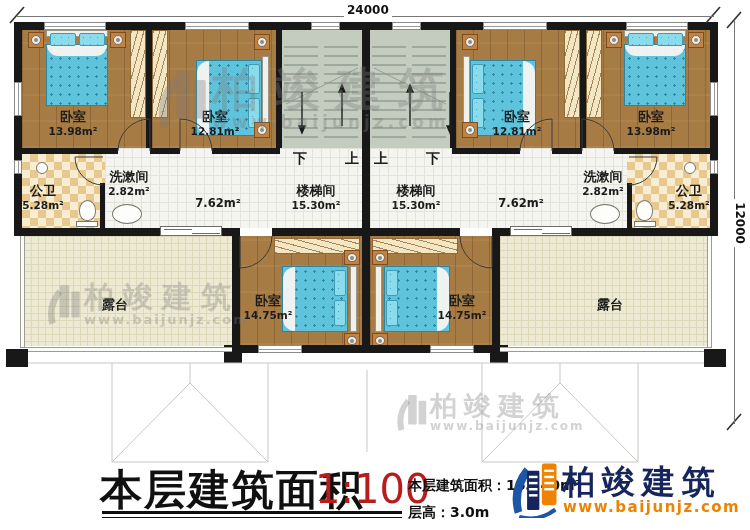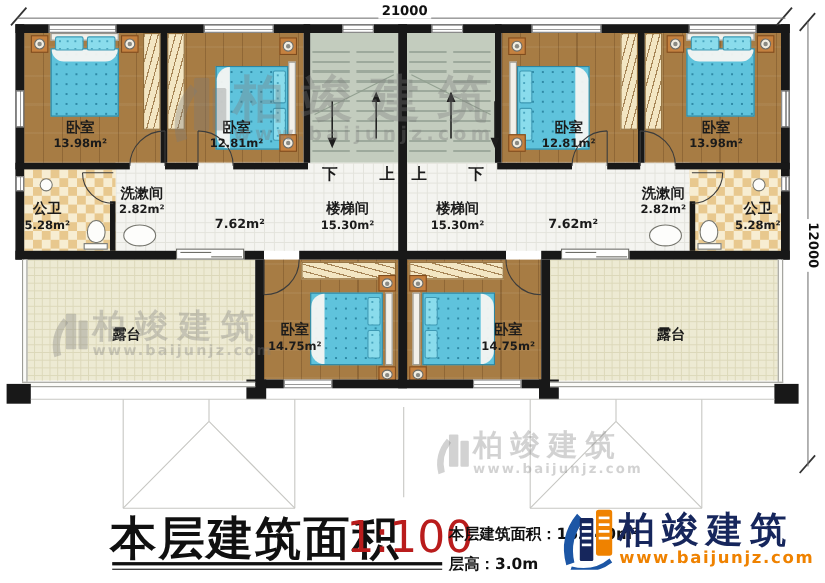--- a/index.html
+++ b/index.html
@@ -265,21 +265,21 @@
     <g stroke="#333" stroke-width="1.6">
       <path d="M10 23 L24 7"></path>
         <path d="M706 23 L720 7"></path>
       <path d="M727 28 L741 12"></path>
         <path d="M727 430 L741 414"></path>
     </g>
   </svg>
 
   <div class="dimline-h" style="left:16px;top:16px;width:698px;"></div>
   <div class="dimline-v" style="left:734px;top:20px;height:404px;"></div>
-  <div class="dimtext" style="left:344px;top:3px;">21000</div>
+  <div class="dimtext" style="left:344px;top:3px;">24000</div>
   <div class="dimtext" style="left:716px;top:216px;transform:rotate(90deg);">12000</div>
 
   <div class="rlabel" style="left:28px;top:110px;width:90px;">
     <span class="rname">卧室</span>
     <span class="rarea">13.98m²</span>
   </div>
   <div class="rlabel" style="left:170px;top:110px;width:90px;">
     <span class="rname">卧室</span>
     <span class="rarea">12.81m²</span>
   </div>

